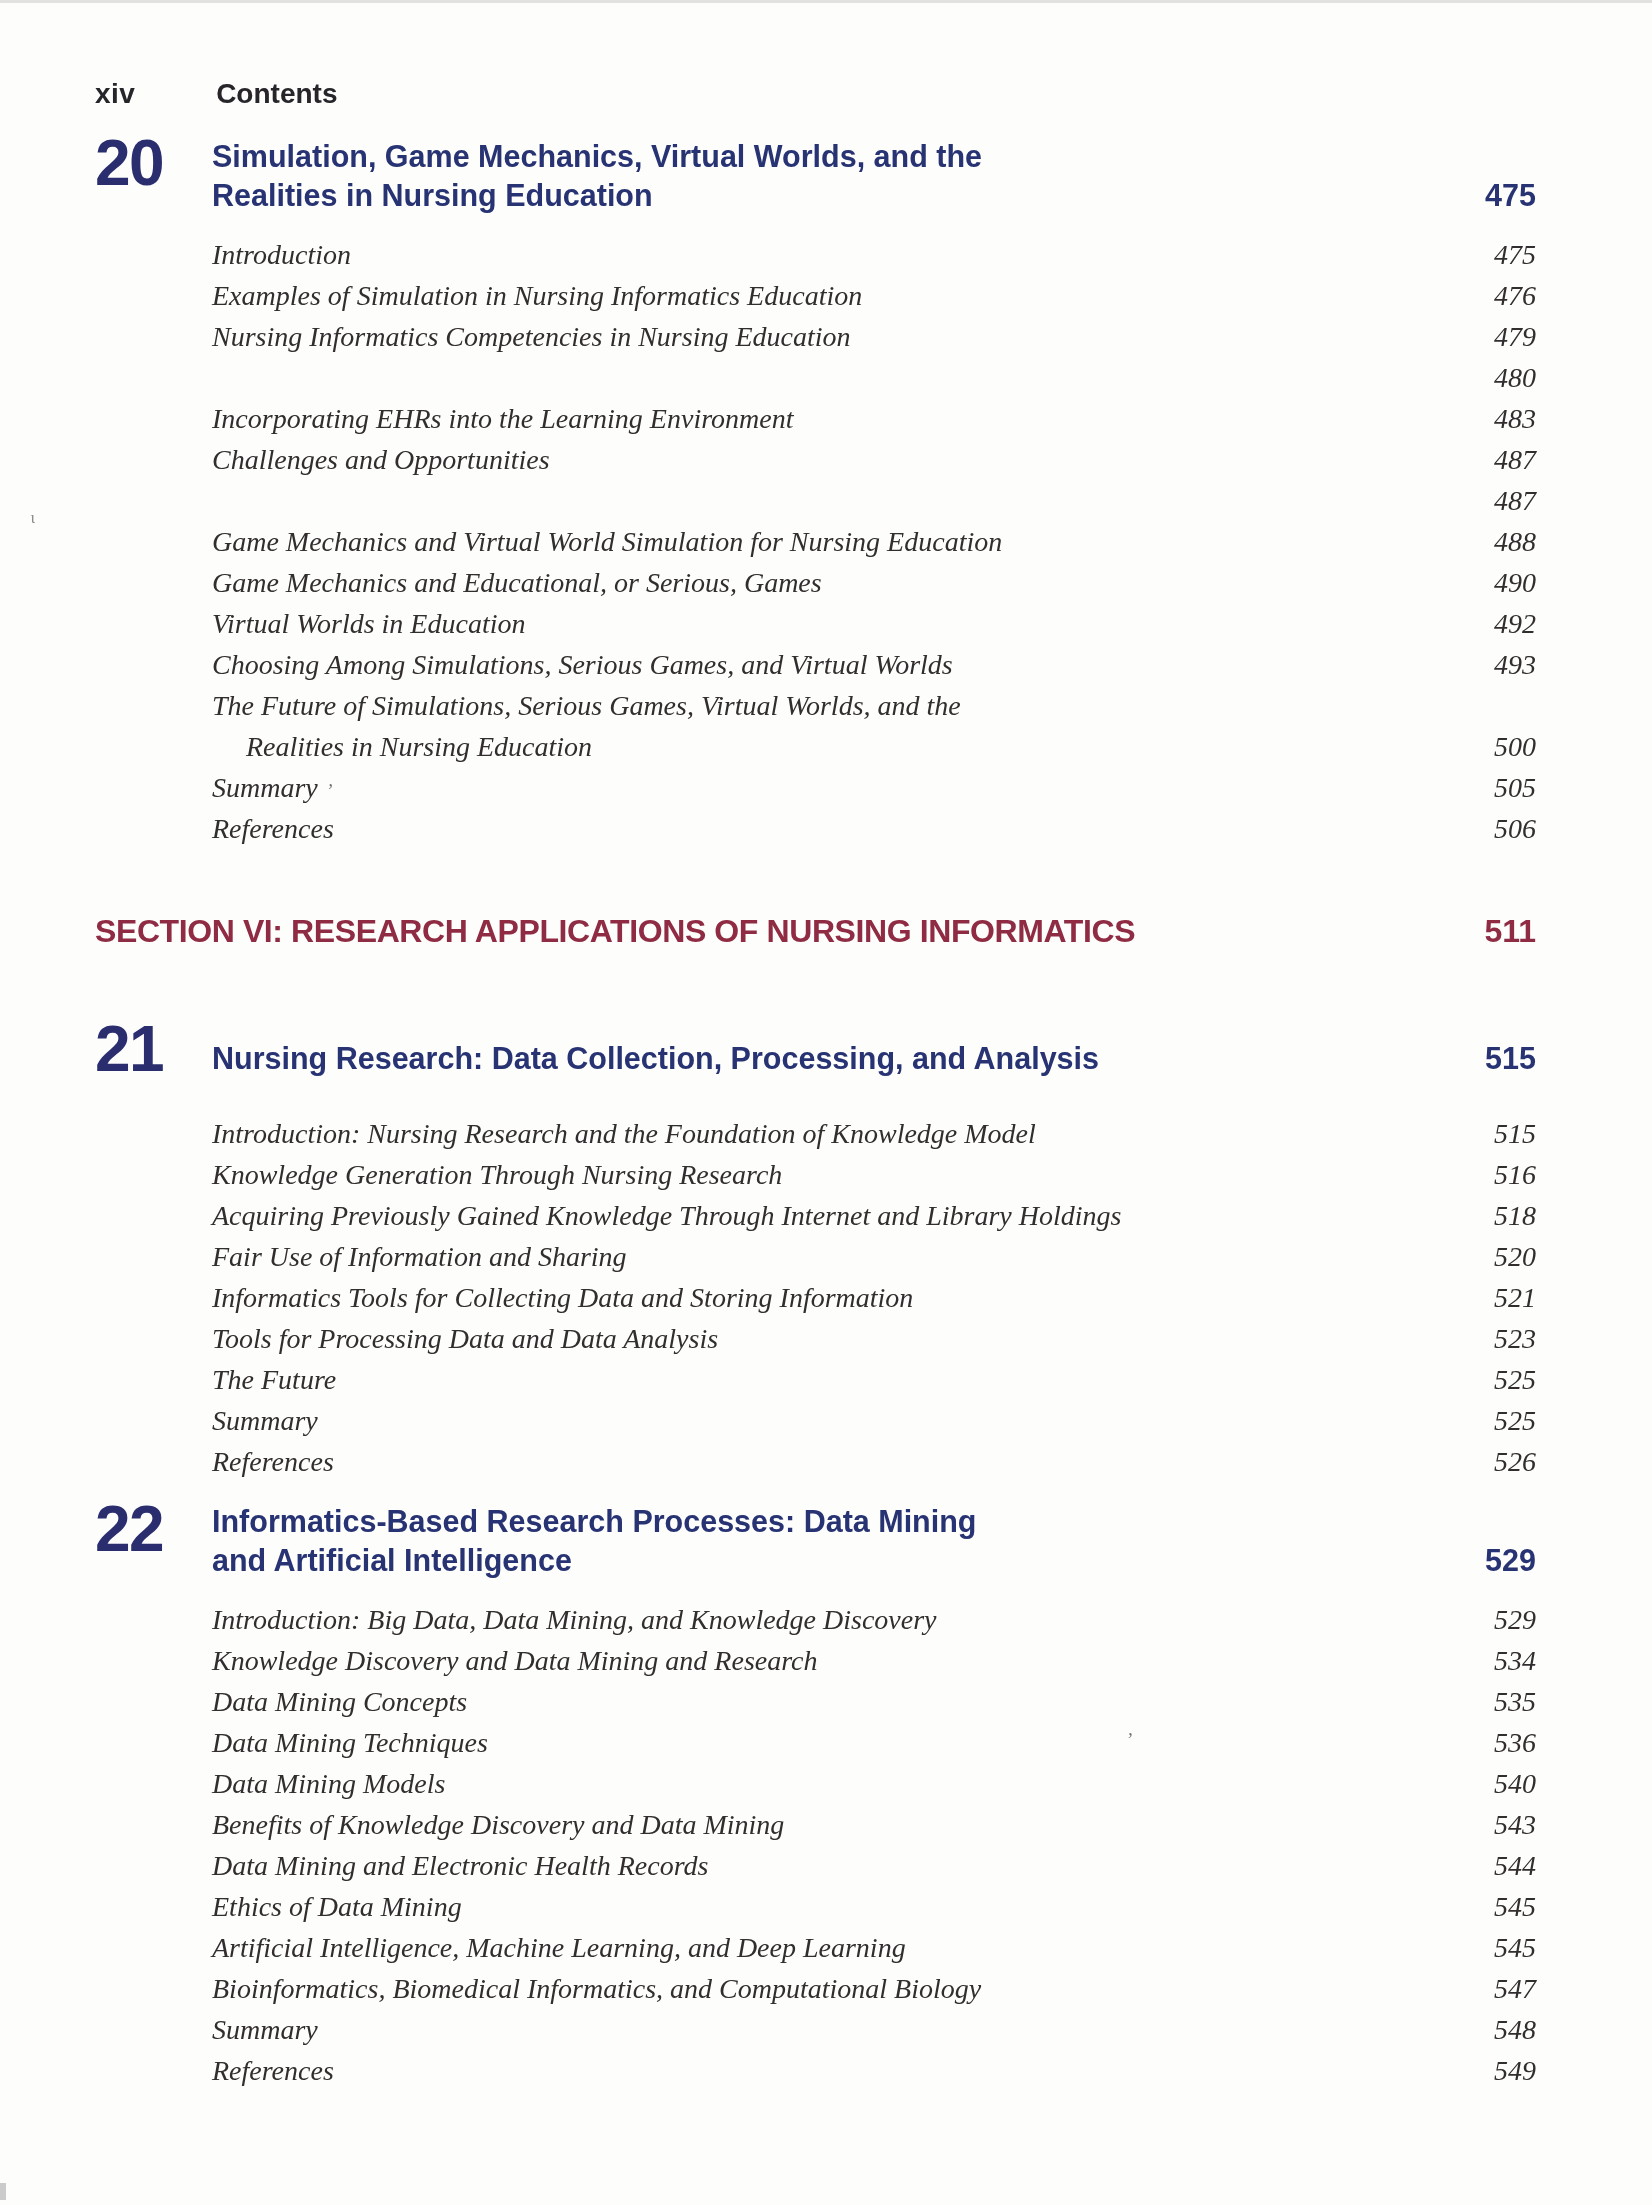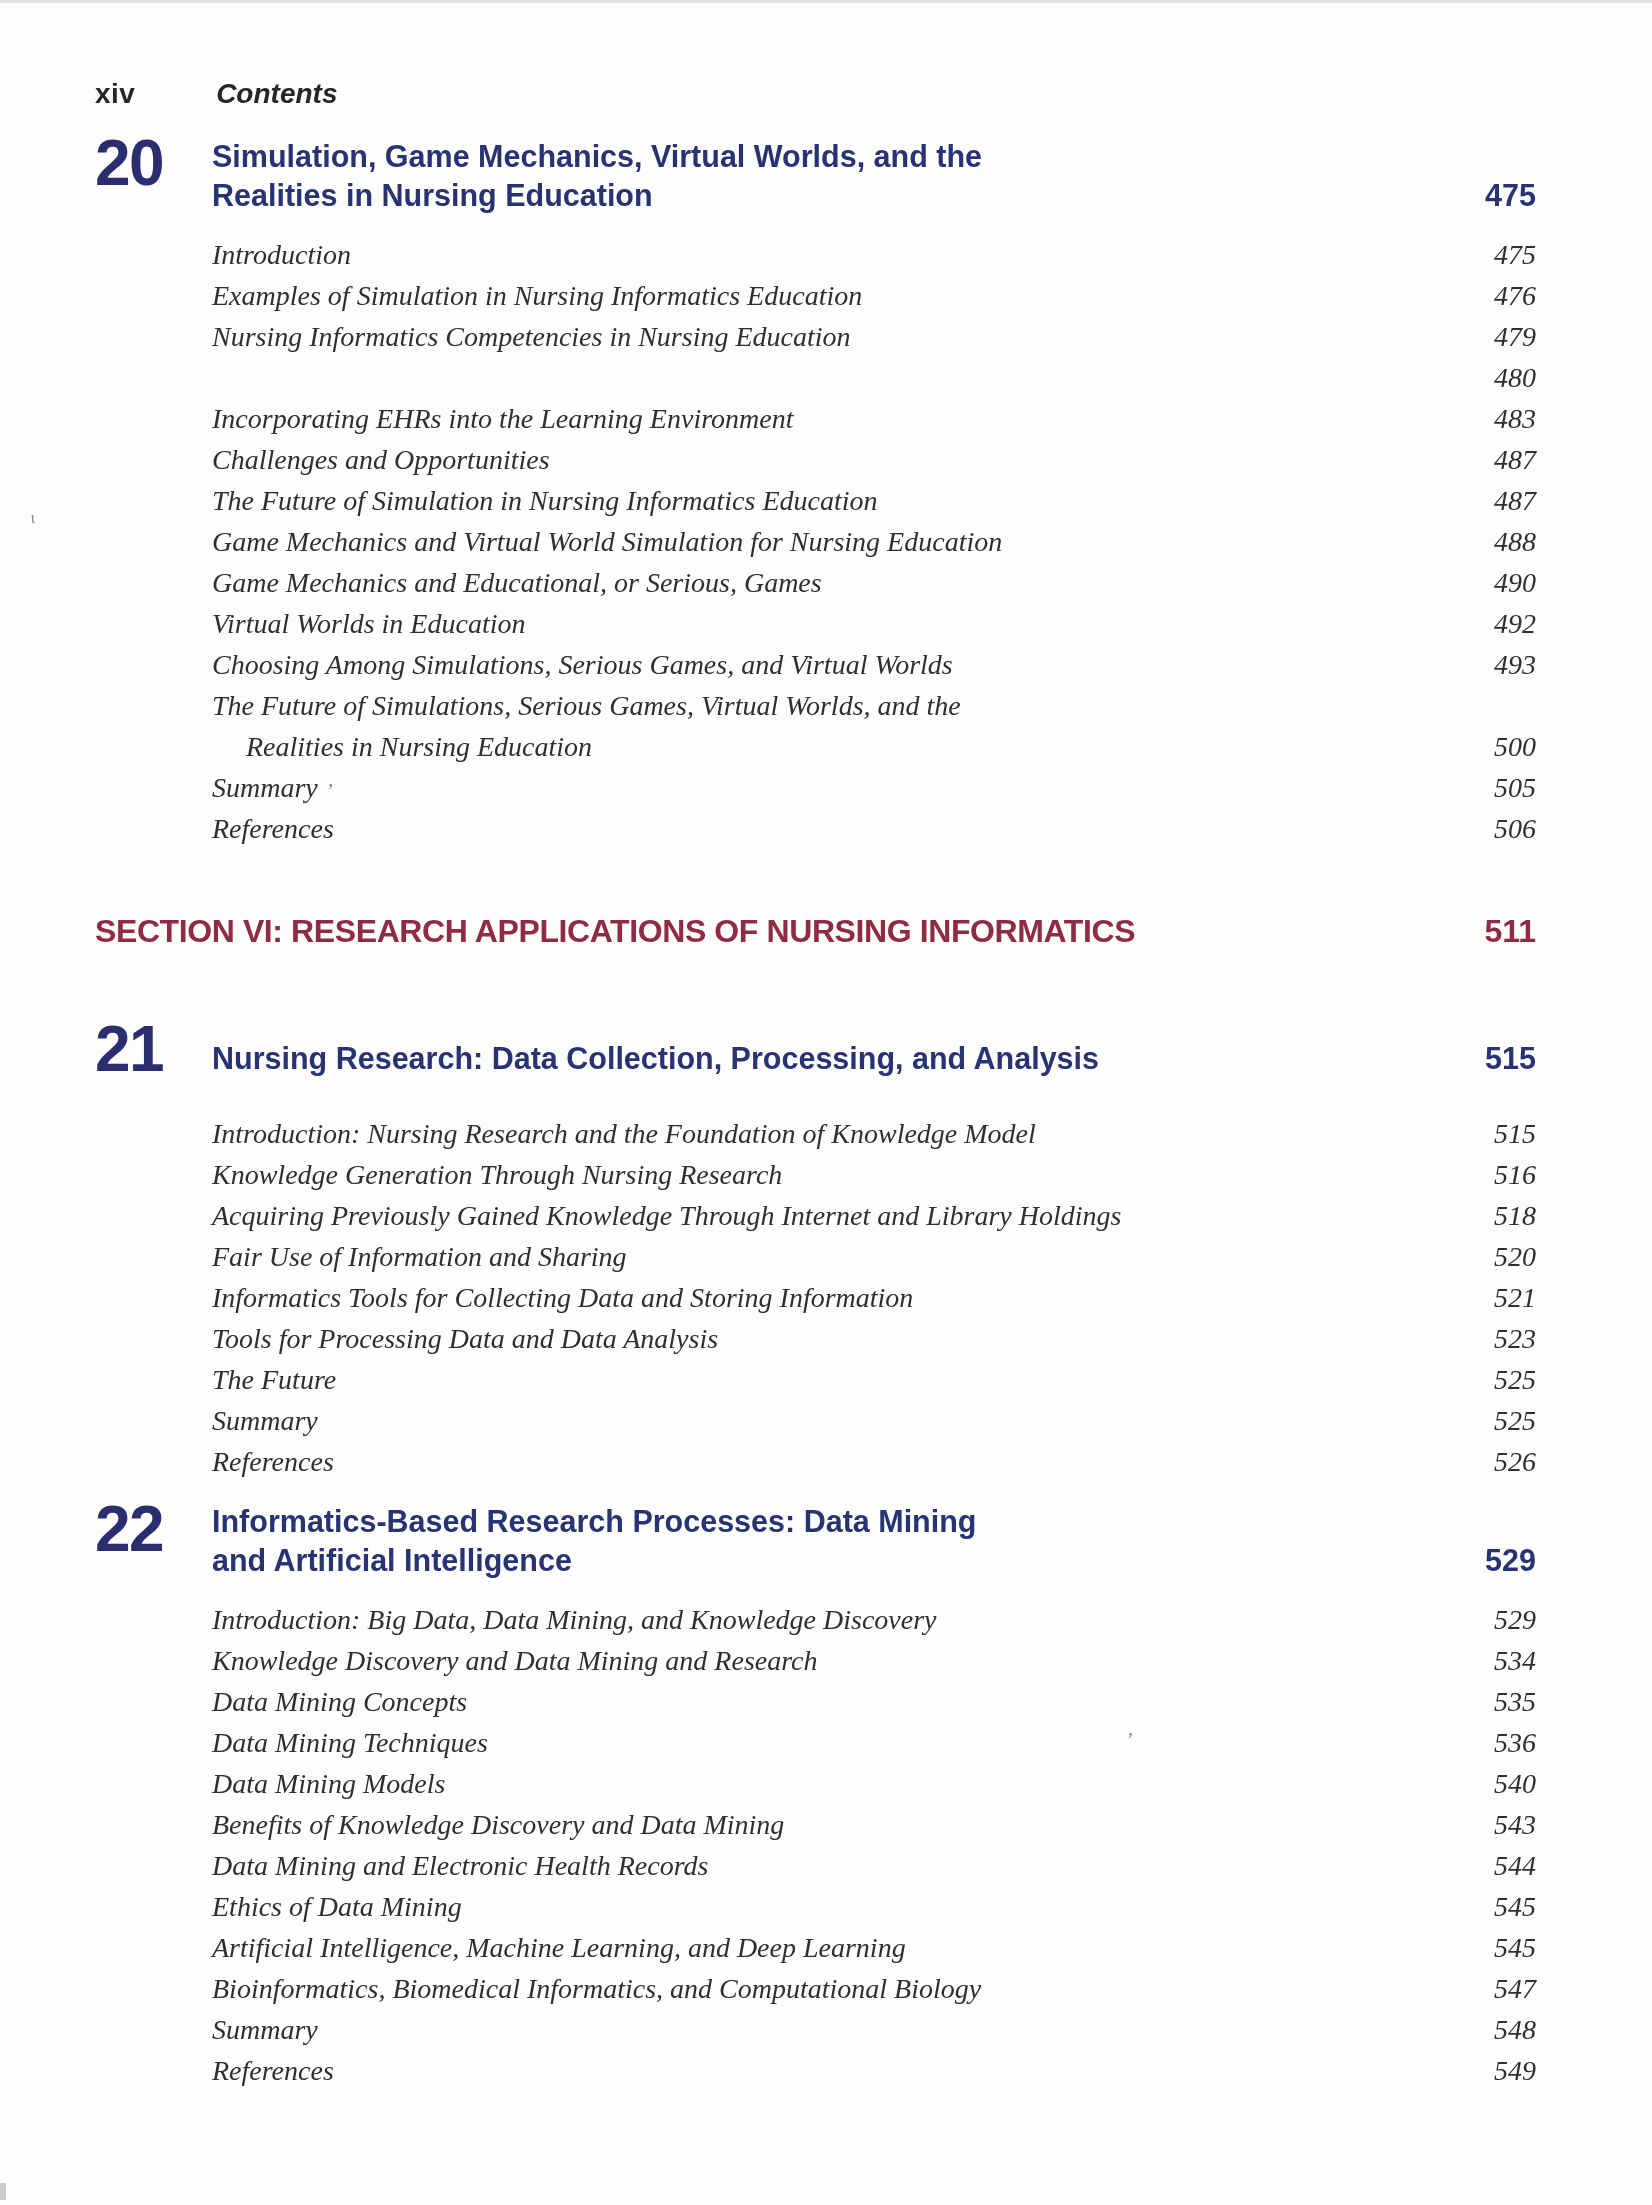--- a/index.html
+++ b/index.html
@@ -9,21 +9,21 @@
     padding:78px 116px 0 95px;
     font-family:"Liberation Serif", serif;
   }
   .edge-top{position:absolute;top:0;left:0;width:100%;height:3.4px;background:#c2c2c2;opacity:.45;}
   .corner-mark{position:absolute;left:0;bottom:5.1px;width:6px;height:17px;background:#9a9a9a;opacity:.5;}
   .margin-tick{position:absolute;left:30.5px;top:508px;font:17px "Liberation Serif",serif;color:#6f6f73;opacity:.8;}
 
   .page-header{display:flex;align-items:baseline;margin-bottom:25px;
     font-family:"Liberation Sans",sans-serif;font-weight:600;font-size:28px;color:#28252a;}
   .folio{letter-spacing:0.4px;}
-  .running-title{margin-left:81px;font-style:italic;}
+  .running-title{margin-left:81px;}
 
   .ch-head{display:flex;margin-bottom:24px;}
   .ch-num{width:117px;flex:0 0 117px;
     font-family:"Liberation Sans",sans-serif;font-weight:bold;font-size:64px;line-height:.9;
     letter-spacing:-1.7px;color:var(--navy_number,#2b2e6e);}
   .ch-titles{flex:1;display:flex;flex-direction:column;padding-top:1.7px;}
   .t-line{display:flex;align-items:baseline;
     font-family:"Liberation Sans",sans-serif;font-weight:bold;font-size:30.5px;line-height:39px;
     color:var(--navy_title,#283373);}
   .ch-page{margin-left:auto;font-family:"Liberation Sans",sans-serif;font-weight:bold;
@@ -90,21 +90,20 @@
         </div>
         <div class="toc-row">
           <span class="toc-label">Incorporating EHRs into the Learning Environment</span>
           <span class="toc-page">483</span>
         </div>
         <div class="toc-row">
           <span class="toc-label">Challenges and Opportunities</span>
           <span class="toc-page">487</span>
         </div>
         <div class="toc-row">
-          <span class="toc-label">The Future of Simulation in Nursing Informatics Education</span>
           <span class="toc-page">487</span>
         </div>
         <div class="toc-row">
           <span class="toc-label">Game Mechanics and Virtual World Simulation for Nursing Education</span>
           <span class="toc-page">488</span>
         </div>
         <div class="toc-row">
           <span class="toc-label">Game Mechanics and Educational, or Serious, Games</span>
           <span class="toc-page">490</span>
         </div>

